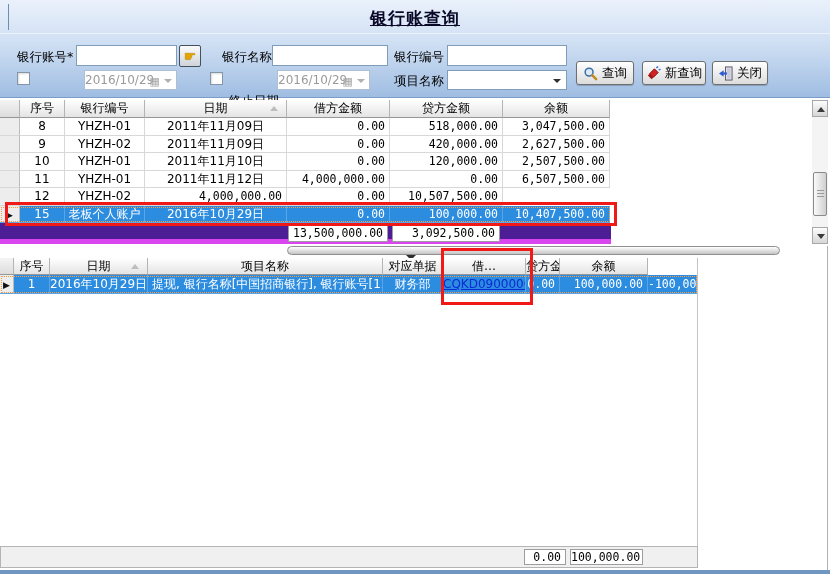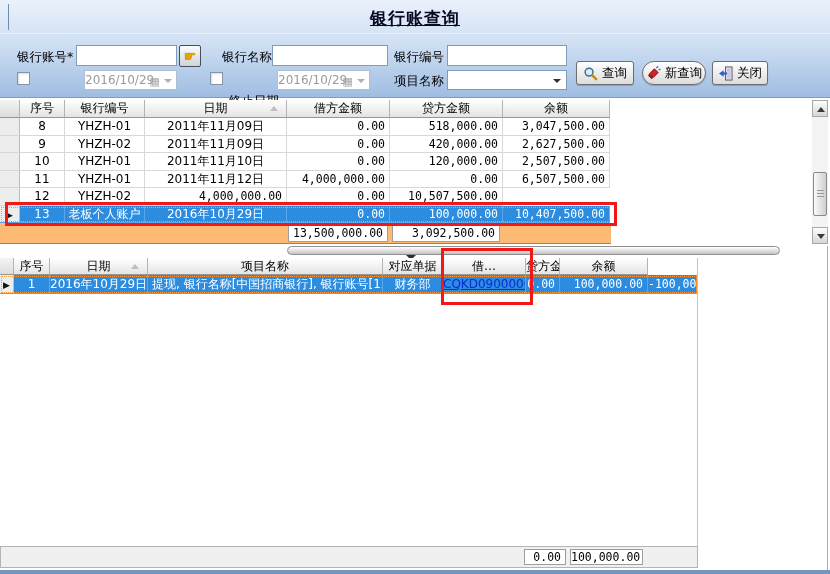--- a/index.html
+++ b/index.html
@@ -55,22 +55,22 @@
   .td.num { font-family:"DejaVu Sans Mono","Liberation Mono",monospace; font-size:11.5px; }
   .al-c { text-align:center; } .al-r { text-align:right; padding-right:4px; } .al-l { text-align:left; padding-left:4px; }
   .td.sel { background:#ededed; border-right:1px solid #bdbdbd; text-align:center; }
   .trow.selected .td { background:#2b8ce0; color:#fff; border-right-color:#5aa5e8; border-bottom-color:#5aa5e8; }
   .trow.selected .td.sel { background:#ededed; color:#000; border-right-color:#bdbdbd; }
   .trow.selected { outline:1px dotted #ff9a3c; outline-offset:-2px; }
   .rowarrow { font-size:9px; color:#111; }
   .doc-link { color:#1515d6; text-decoration:underline; cursor:pointer; }
   .trow.selected .doc-link { color:#0b2bd6; }
 
-  .totals-bar { position:absolute; left:0; top:223px; width:611px; height:21px; background:#fdba74;
-    border-bottom:1px solid #d946ef; }
+  .totals-bar { position:absolute; left:0; top:223px; width:611px; height:21px; background:#4c1d95;
+    border-bottom:5px solid #d946ef; }
   .total-box { position:absolute; height:17px; background:#fff; border:1px solid #9d9d9d; text-align:right;
     padding-right:4px; line-height:15px; font-family:"DejaVu Sans Mono","Liberation Mono",monospace; font-size:11.5px; }
 
   
   .vscroll { position:absolute; left:812px; top:100px; width:16px; height:144px; background:#f4f4f4; }
   .sb-btn { position:absolute; left:0; width:16px; height:17px; border:1px solid #a8a8a8;
     background:linear-gradient(#fdfdfd,#d6d6d6); }
   .sb-btn .tri-up { position:absolute; left:4px; top:6px; width:0; height:0;
     border-left:4px solid transparent; border-right:4px solid transparent; border-bottom:5px solid #3a3a3a; }
   .sb-btn .tri-dn { position:absolute; left:4px; top:6px; width:0; height:0;
@@ -137,21 +137,21 @@
       <span class="dd-arrow"></span>
     </div>
 
     <div class="btn" style="left:576px; top:61px; width:58px;">
       <svg width="15" height="15" viewBox="0 0 16 16">
         <circle cx="6.5" cy="6.5" r="4.2" fill="#dceaf8" stroke="#3a6ea5" stroke-width="1.6"></circle>
         <line x1="10" y1="10" x2="14" y2="14" stroke="#c08a1e" stroke-width="2.6" stroke-linecap="round"></line>
       </svg>
       <span>查询</span>
     </div>
-    <div class="btn" style="left:642px; top:61px; width:64px;border-radius:12px;">
+    <div class="btn" style="left:642px; top:61px; width:64px;">
       <svg width="15" height="15" viewBox="0 0 16 16">
         <polygon points="4,8 9,3 13,7 8,12" fill="#d42222" stroke="#7e0f0f" stroke-width="1"></polygon>
         <polygon points="4,8 8,12 6,14 2,10" fill="#a31515"></polygon>
         <line x1="11" y1="2" x2="13" y2="0.5" stroke="#3a6ad4" stroke-width="1.4"></line>
         <line x1="13.5" y1="4" x2="15.5" y2="3.5" stroke="#3a6ad4" stroke-width="1.4"></line>
       </svg>
       <span>新查询</span>
     </div>
     <div class="btn" style="left:712px; top:61px; width:56px;">
       <svg width="15" height="15" viewBox="0 0 16 16">
@@ -213,21 +213,21 @@
       <div class="trow t1grid t1r">
         <div class="td sel"></div>
         <div class="td al-c">12</div>
         <div class="td al-c">YHZH-02</div>
         <div class="td al-r num">4,000,000.00</div>
         <div class="td al-r num">0.00</div>
         <div class="td al-r num">10,507,500.00</div>
       </div>
       <div class="trow t1grid t1r selected">
         <div class="td sel"><span class="rowarrow">▶</span></div>
-        <div class="td al-c">13</div>
+        <div class="td al-c">15</div>
         <div class="td al-c">老板个人账户</div>
         <div class="td al-c">2016年10月29日</div>
         <div class="td al-r num">0.00</div>
         <div class="td al-r num">100,000.00</div>
         <div class="td al-r num">10,407,500.00</div>
       </div>
     </div>
 
   <div class="totals-bar">
     <div class="total-box" style="left:288px; top:2px; width:100px;">13,500,000.00</div>

